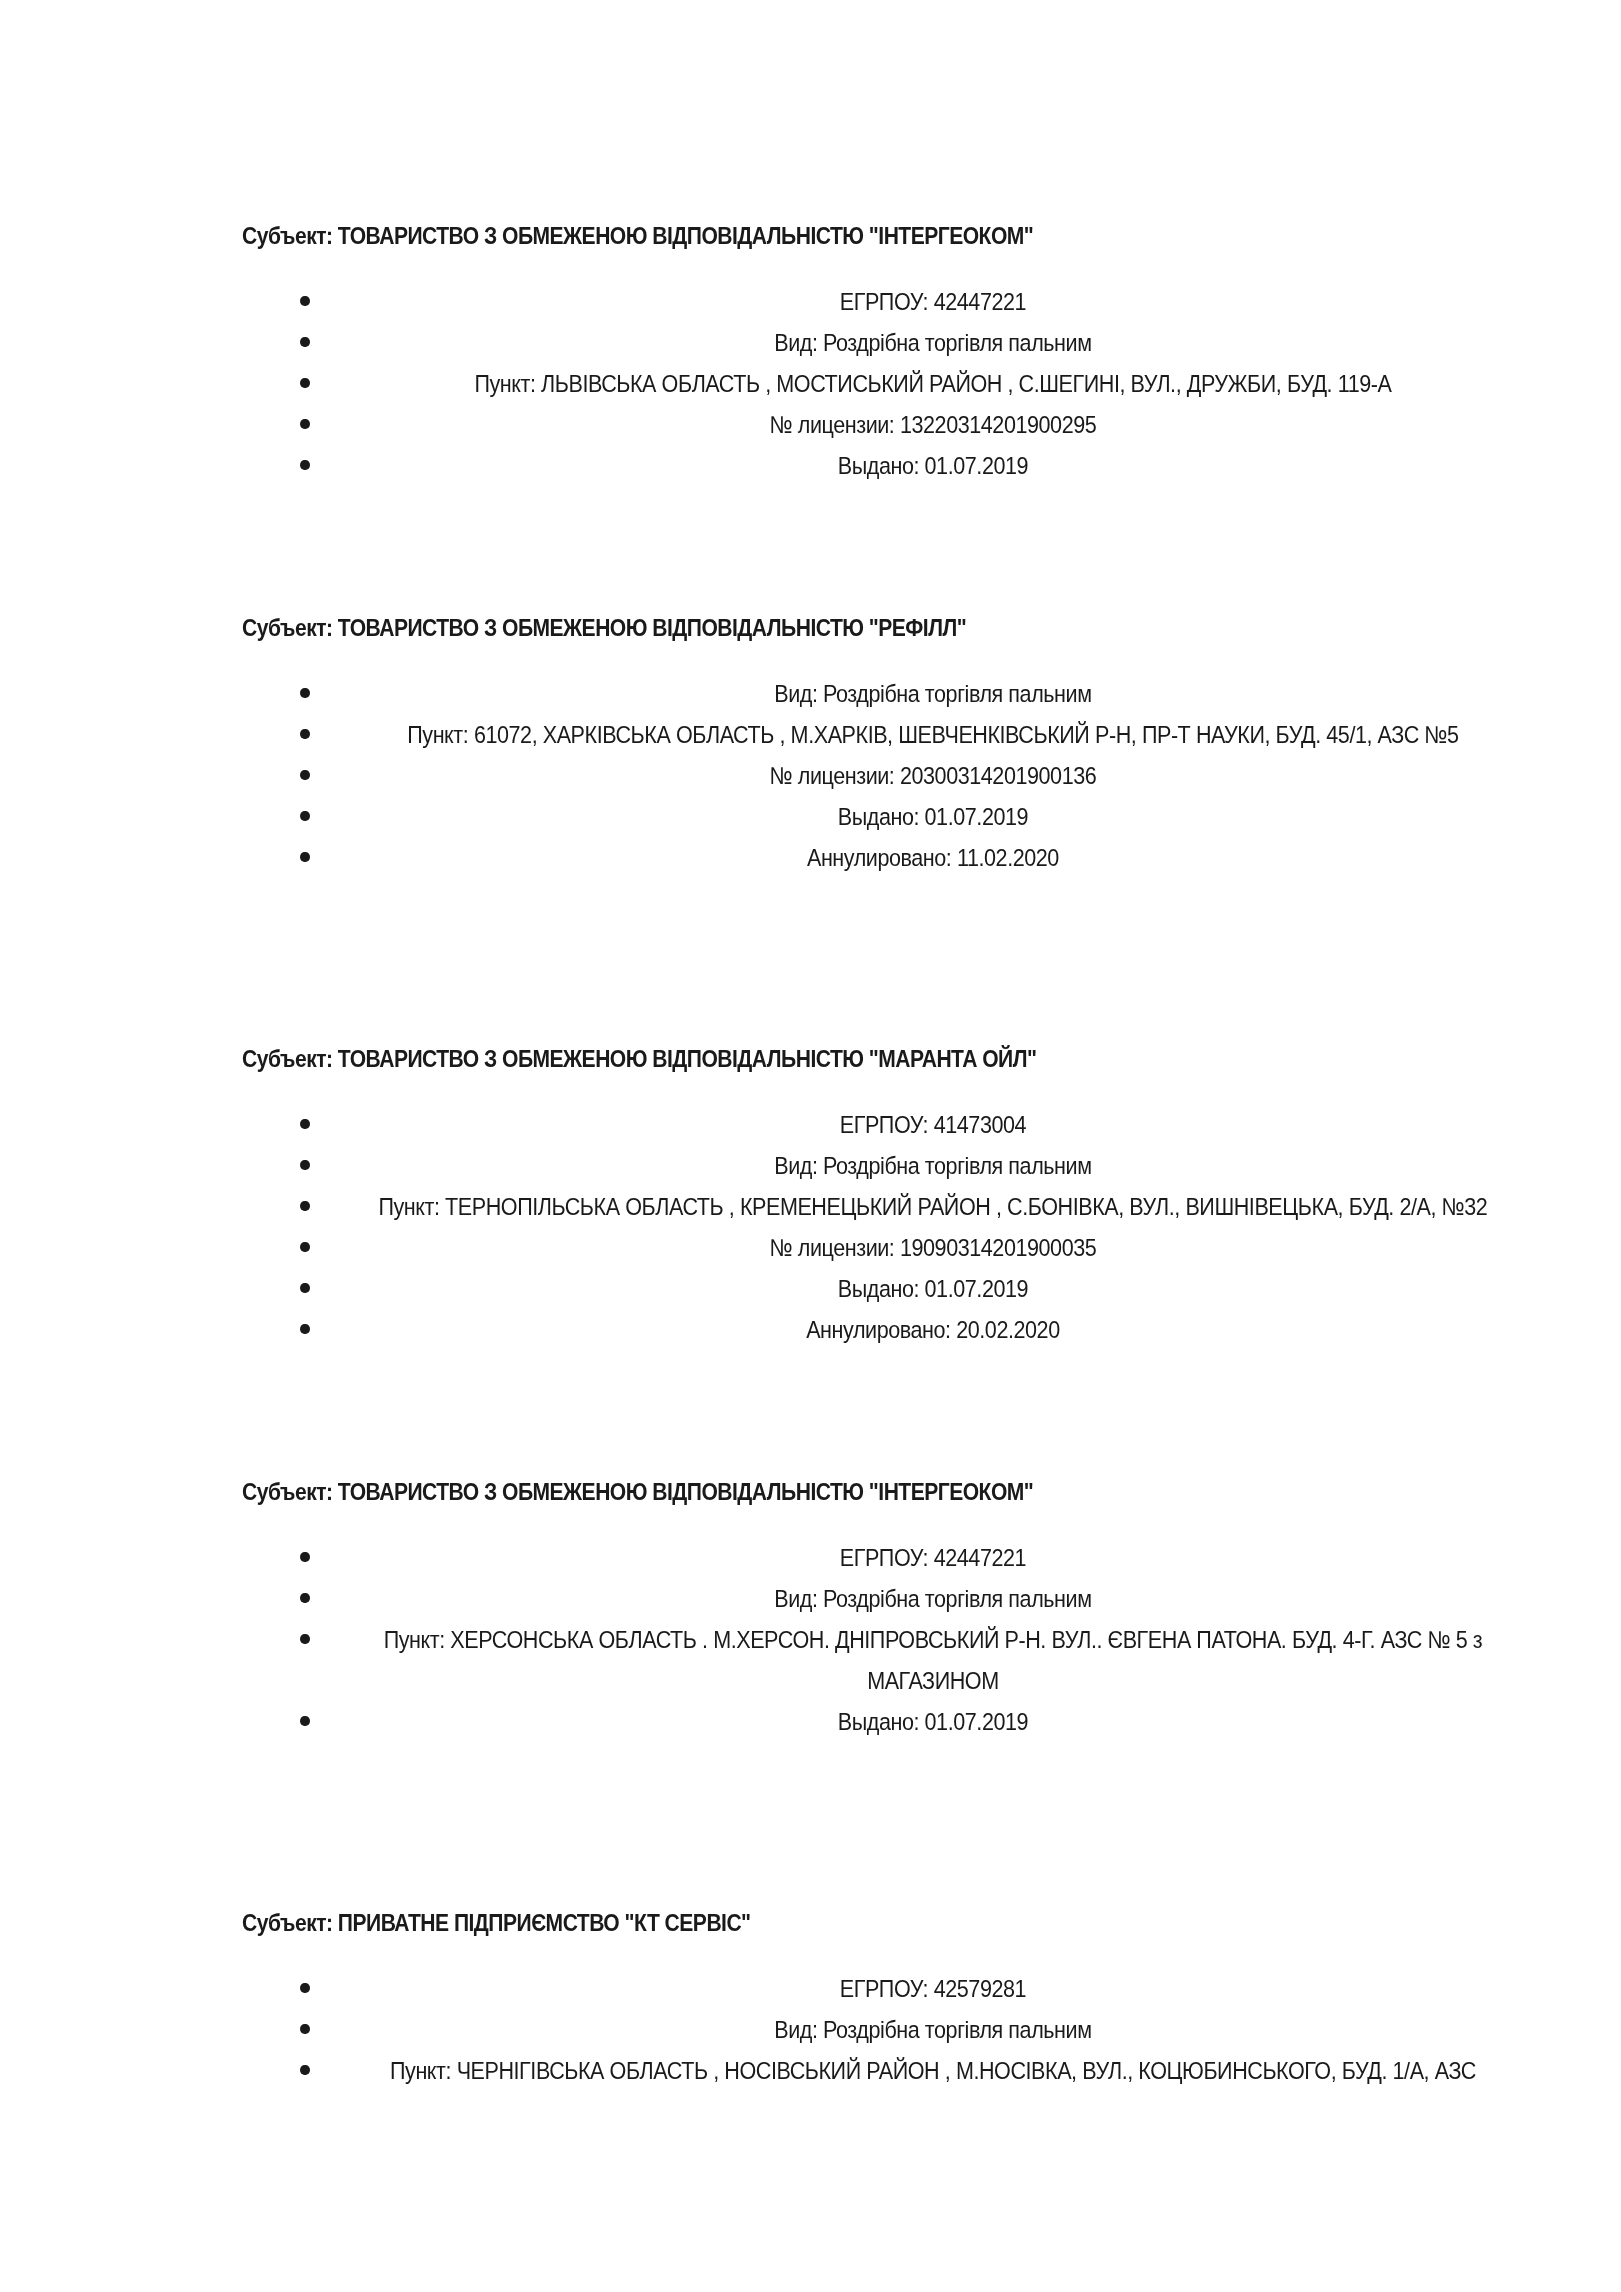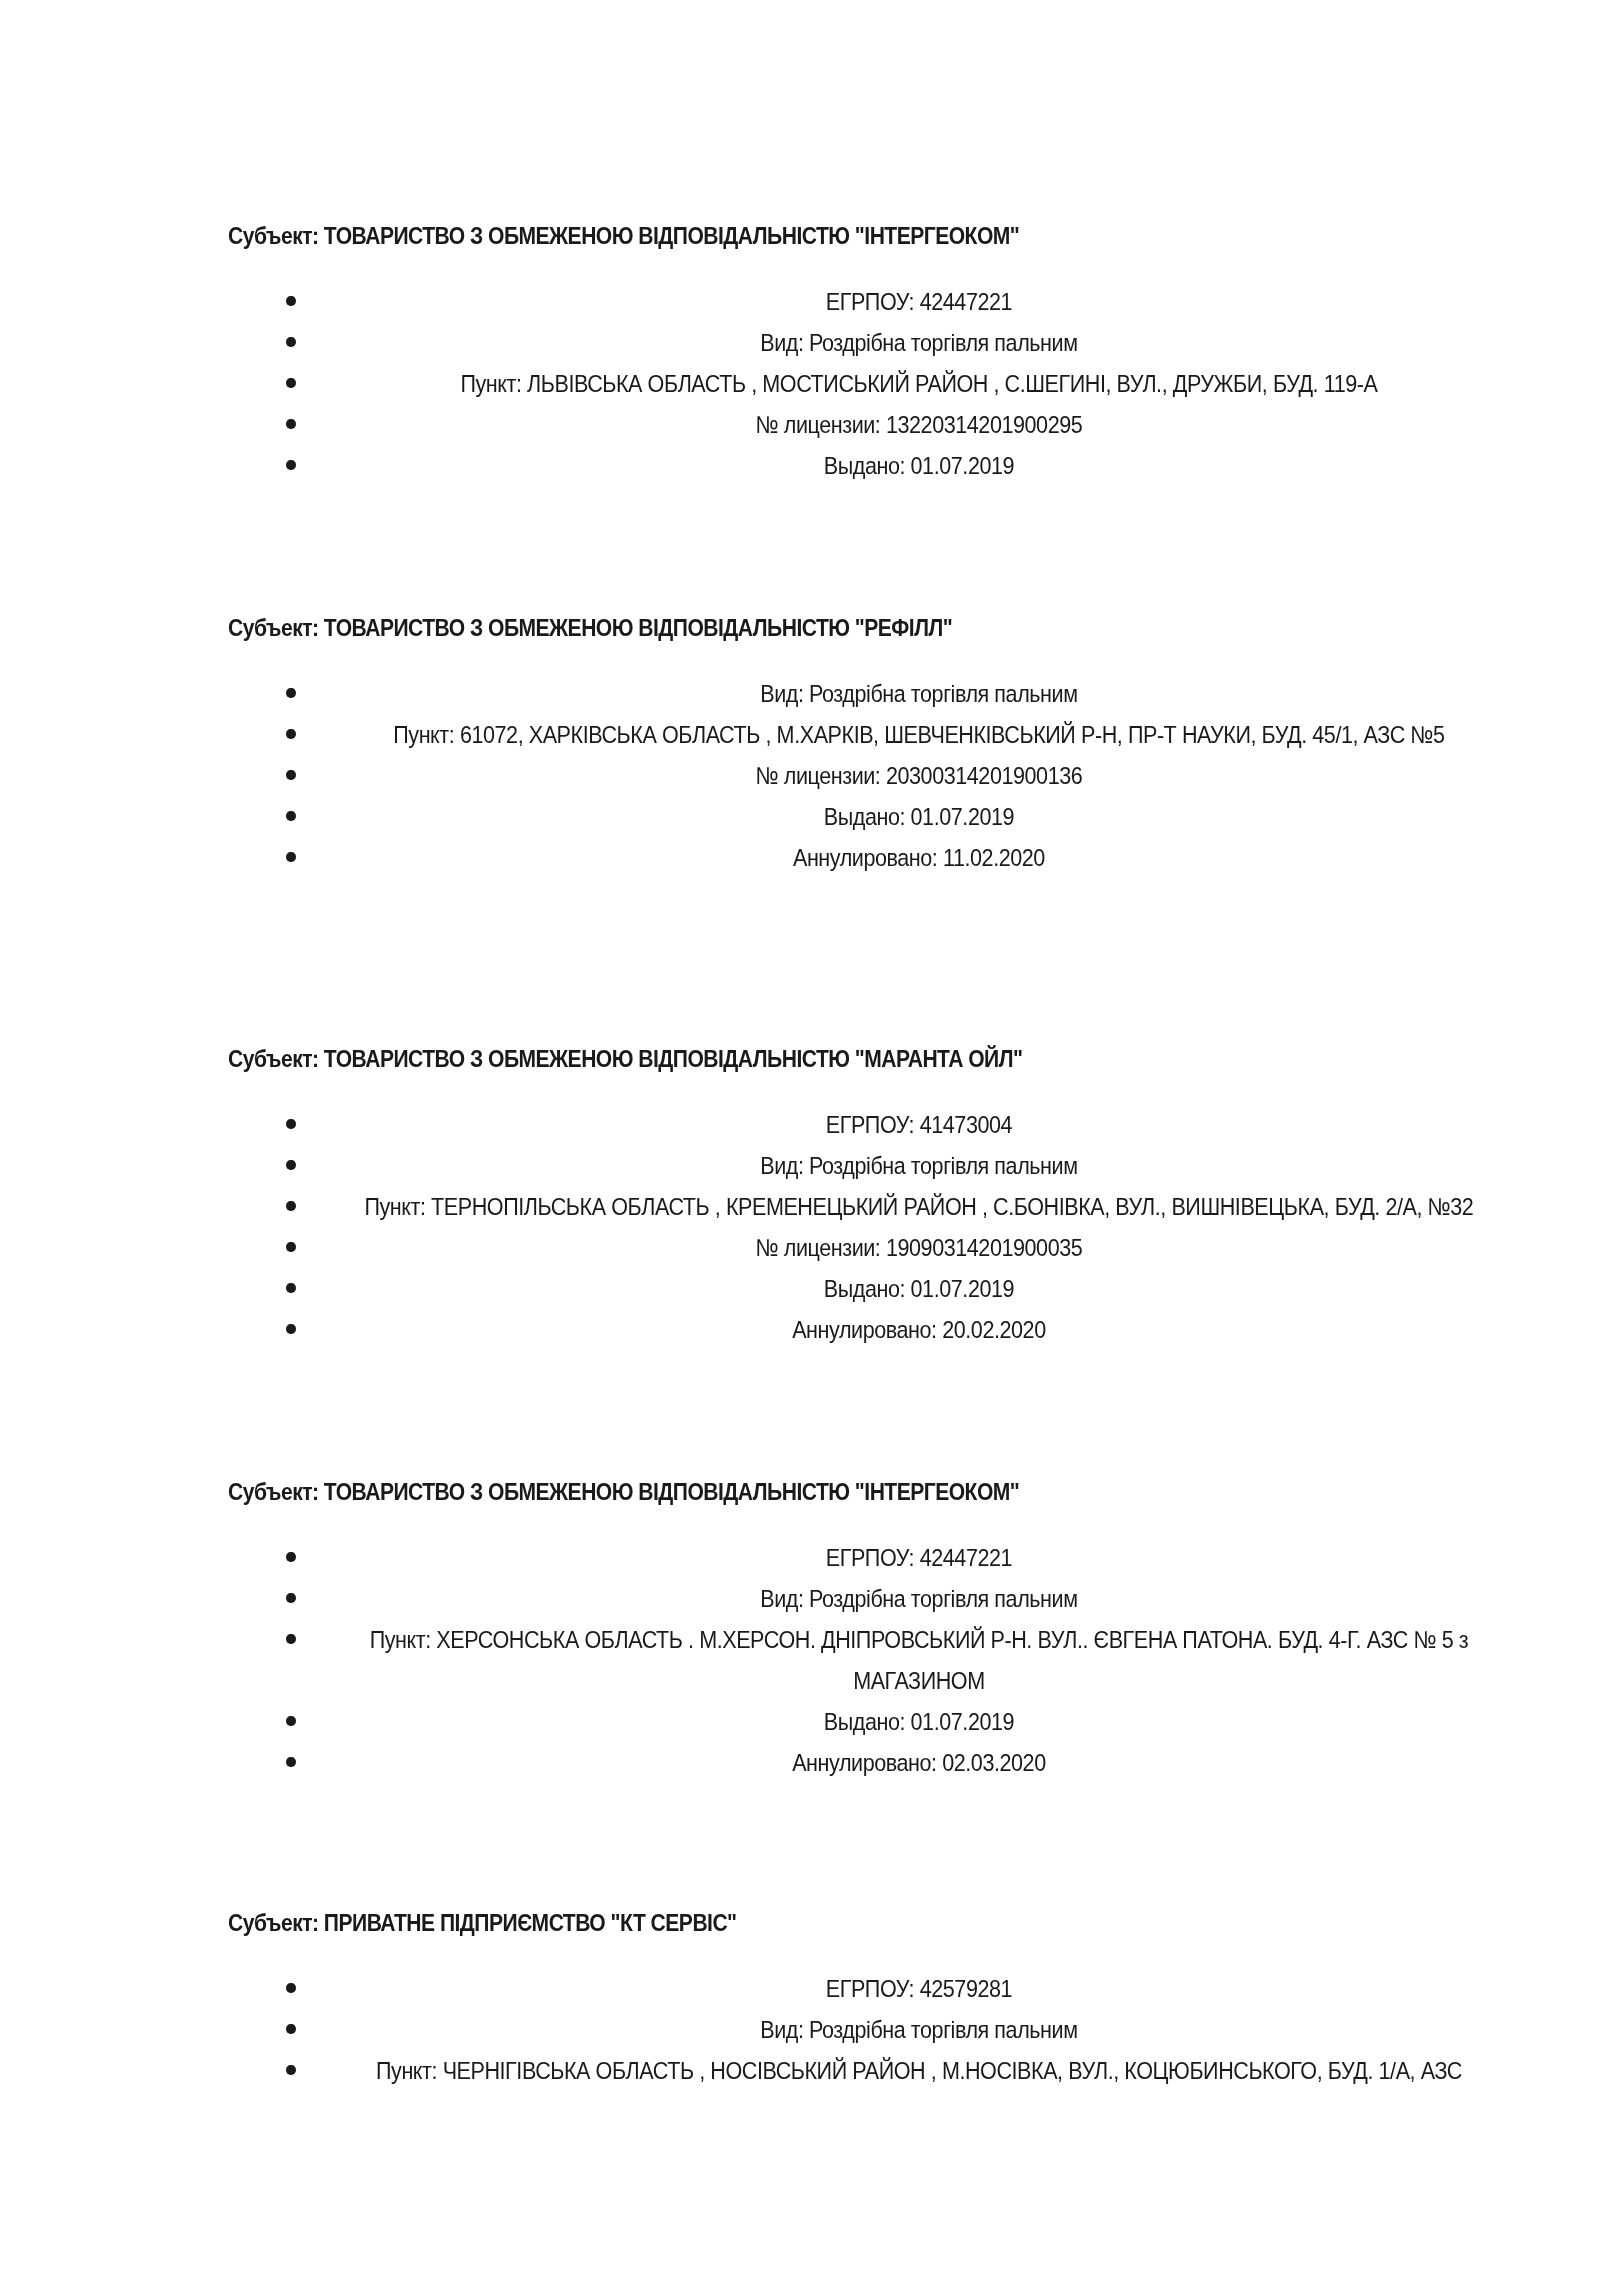--- a/index.html
+++ b/index.html
@@ -18,21 +18,21 @@
     .page {
       position: absolute;
       left: 0;
       top: 0;
       width: 1621px;
       height: 2293px;
       background: #ffffff;
     }
     .entry {
       position: absolute;
-      left: 228px;
+      left: 242px;
       width: 1294px;
     }
     .entry-heading {
       font-size: 24.5px;
       font-weight: bold;
       line-height: 31px;
       margin: 0;
       white-space: nowrap;
       letter-spacing: -0.6px;
       transform: scaleX(0.86);
@@ -118,21 +118,20 @@
   <section class="entry" style="top:1476px;">
     <h2 class="entry-heading">
       <span>Субъект:</span>
       <span>ТОВАРИСТВО З ОБМЕЖЕНОЮ ВІДПОВІДАЛЬНІСТЮ "ІНТЕРГЕОКОМ"</span>
     </h2>
     <ul class="entry-list">
       <li><span class="bullet"></span><span class="txt"><span>ЕГРПОУ:</span> <span>42447221</span></span></li>
       <li><span class="bullet"></span><span class="txt"><span>Вид:</span> <span>Роздрібна торгівля пальним</span></span></li>
       <li><span class="bullet"></span><span class="txt"><span>Пункт:</span> <span>ХЕРСОНСЬКА ОБЛАСТЬ . М.ХЕРСОН. ДНІПРОВСЬКИЙ Р-Н. ВУЛ.. ЄВГЕНА ПАТОНА. БУД. 4-Г.  АЗС № 5 з МАГАЗИНОМ</span></span></li>
       <li><span class="bullet"></span><span class="txt"><span>Выдано:</span> <span>01.07.2019</span></span></li>
-      <li><span class="bullet"></span><span class="txt"><span>Аннулировано:</span> <span>02.03.2020</span></span></li>
     </ul>
   </section>
 
   <section class="entry" style="top:1907px;">
     <h2 class="entry-heading">
       <span>Субъект:</span>
       <span>ПРИВАТНЕ ПІДПРИЄМСТВО "КТ СЕРВІС"</span>
     </h2>
     <ul class="entry-list">
       <li><span class="bullet"></span><span class="txt"><span>ЕГРПОУ:</span> <span>42579281</span></span></li>

